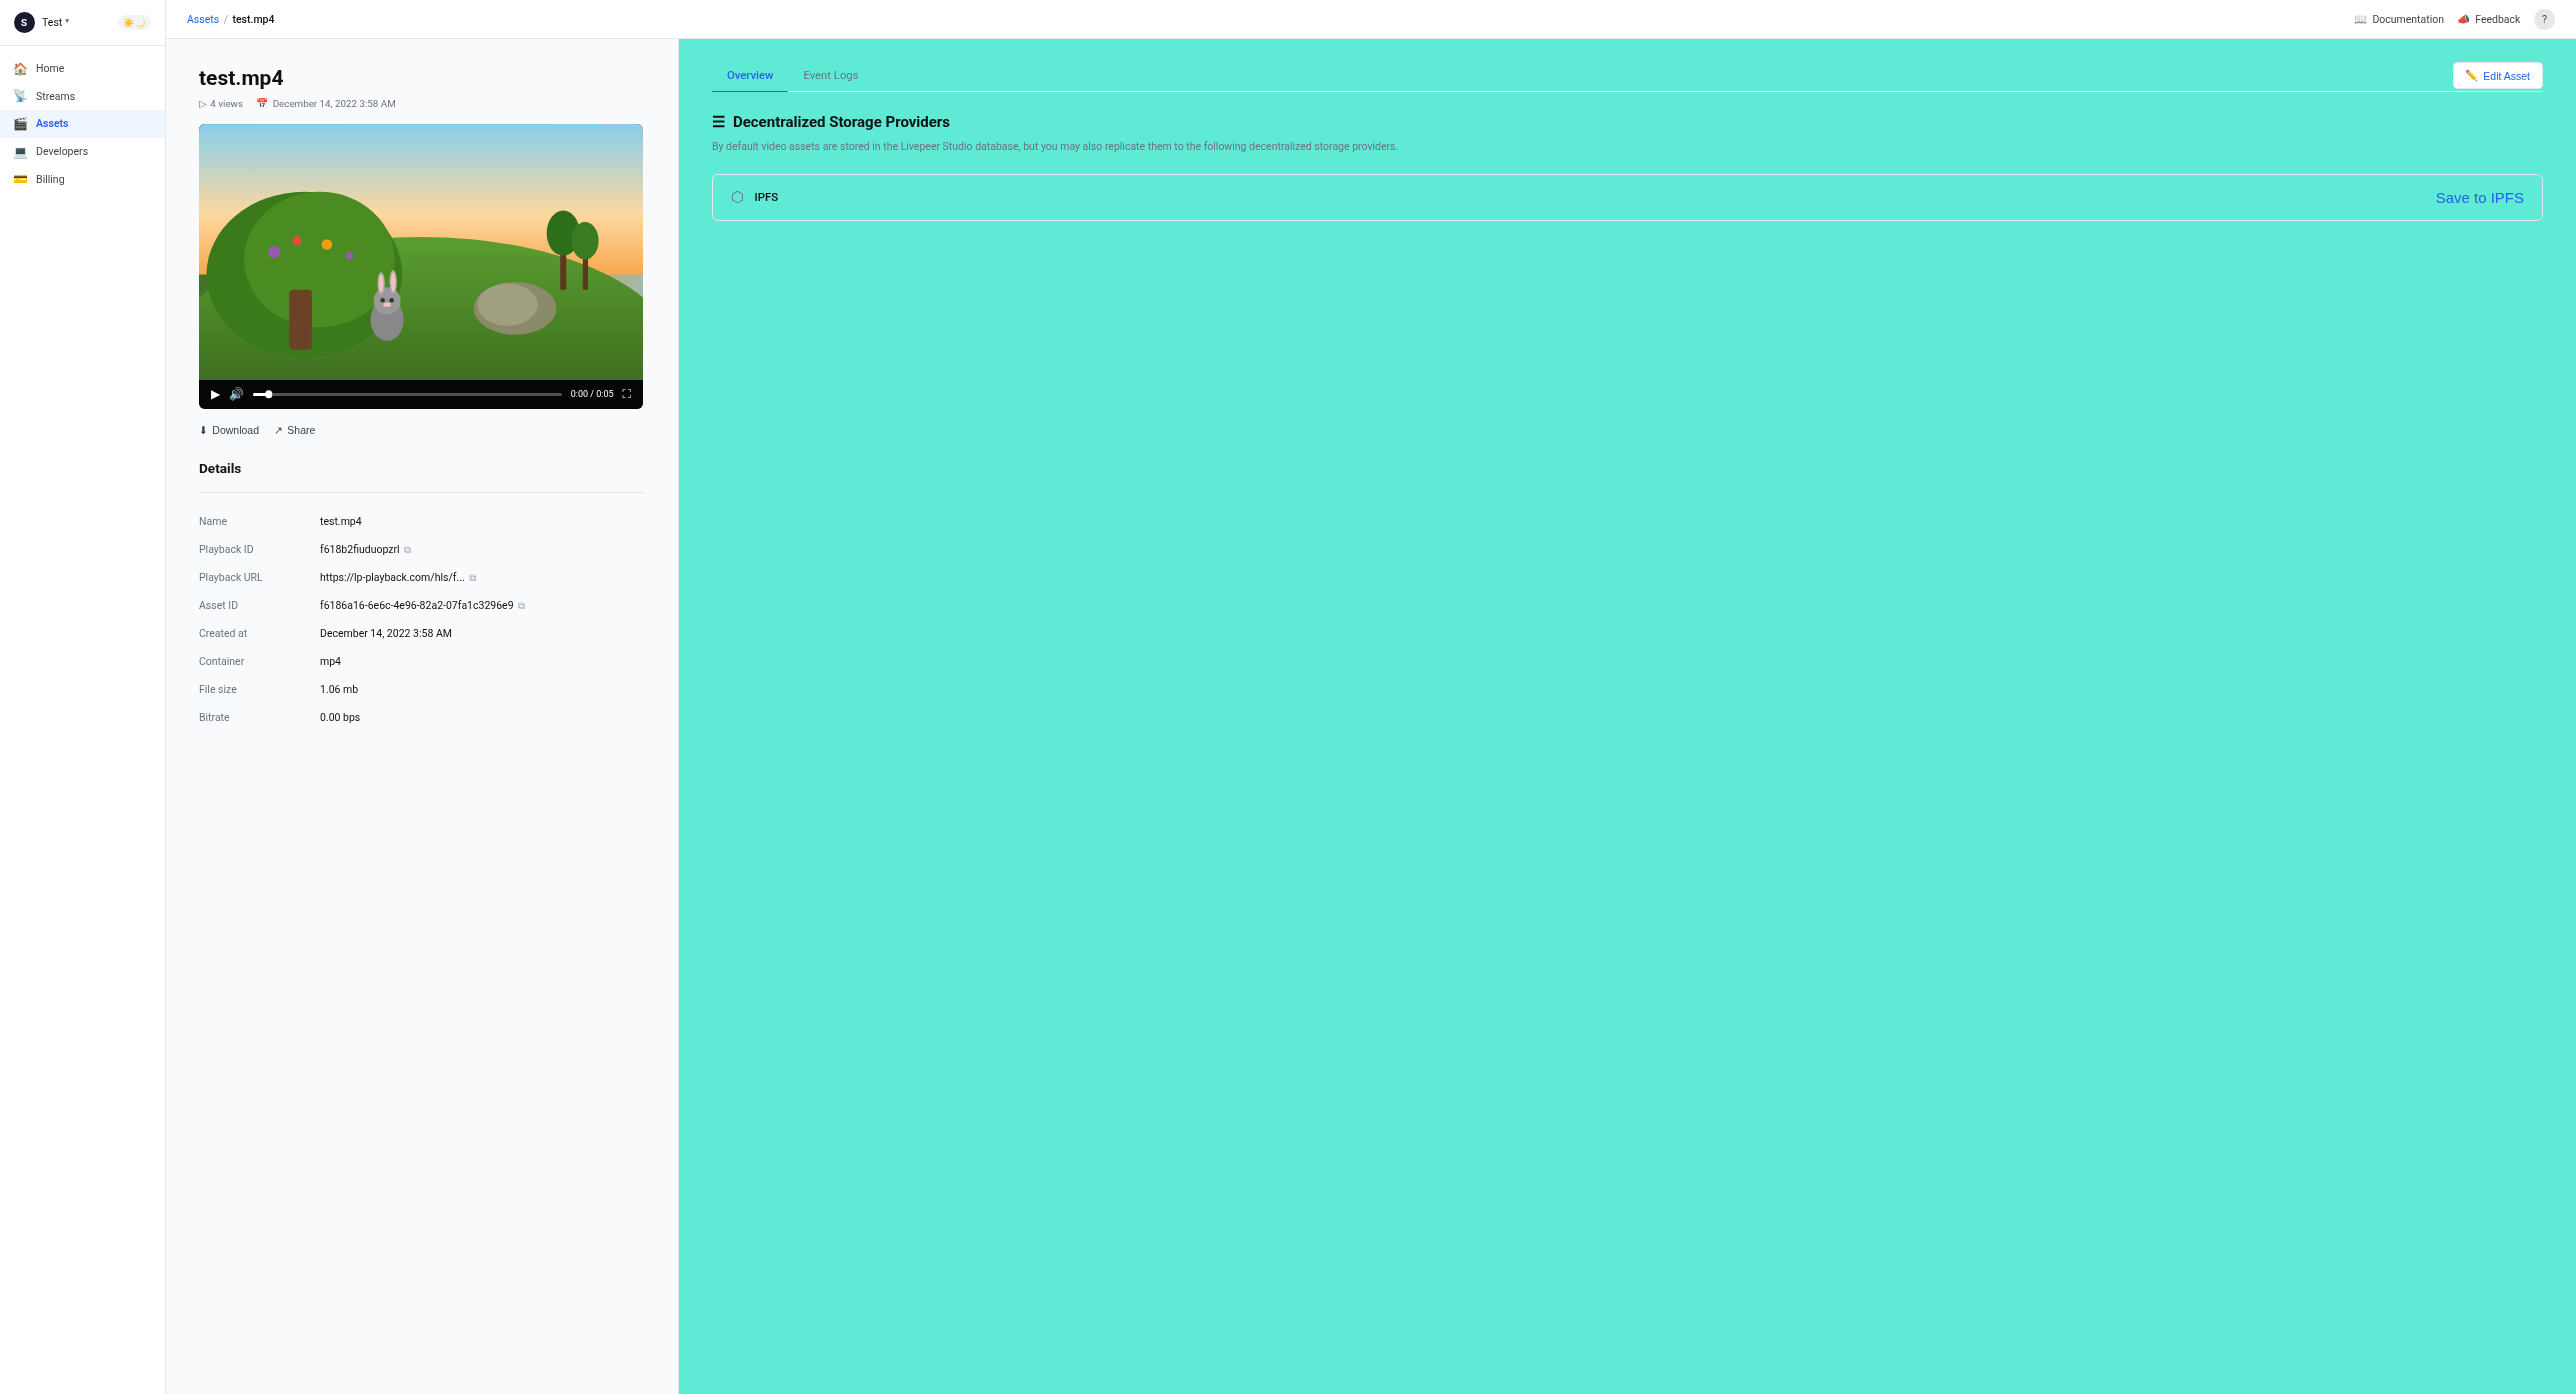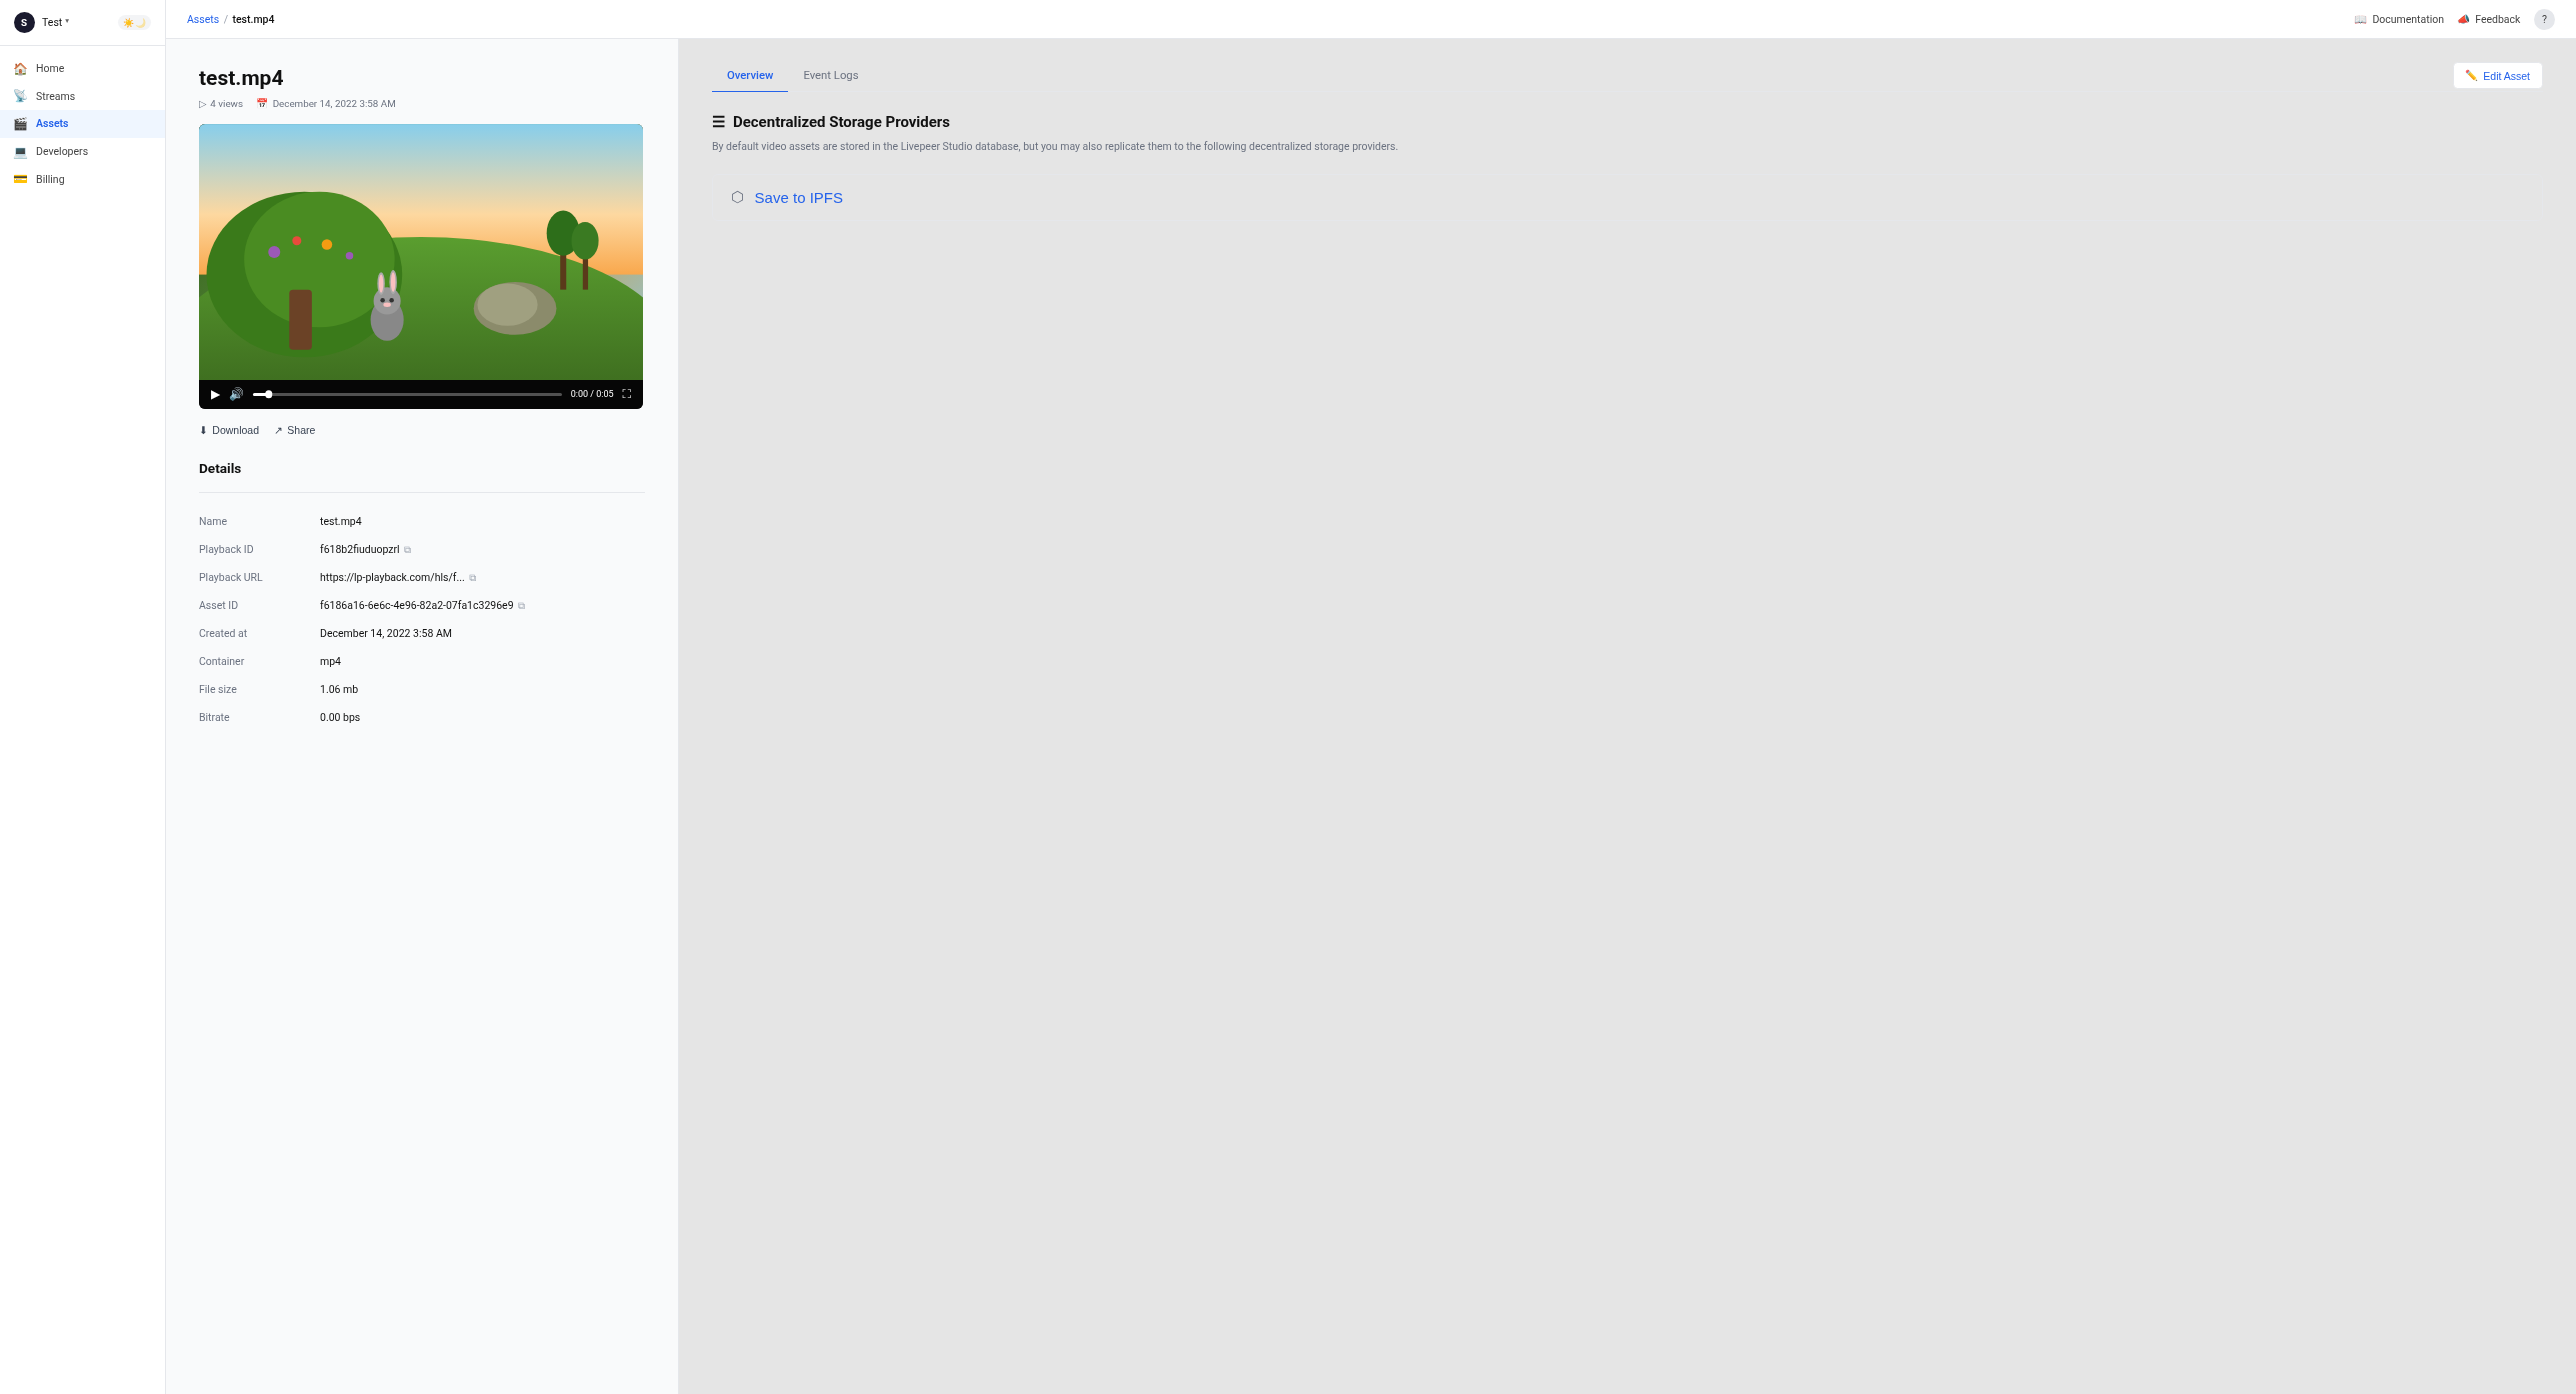--- a/index.html
+++ b/index.html
@@ -123,21 +123,21 @@
     
     #details-title { font-size: 13.6px; font-weight: 700; margin-bottom: 16px; }
     #details-divider { border: none; border-top: 0.8px solid #e5e7eb; margin-bottom: 15px; }
     #details-table { width: 100%; border-collapse: collapse; }
     #details-table tr td { padding: 7.5px 0; font-size: 10.5px; vertical-align: top; }
     #details-table tr td:first-child { color: #6b7280; width: 121px; }
     #details-table tr td:last-child { color: #111; display: flex; align-items: center; gap: 4.5px; }
     .copy-icon { color: #9ca3af; cursor: pointer; font-size: 9.8px; }
 
     
-    #right-panel { flex: 1; padding: 21px 33px; overflow-y: auto; background: #e5e5e5; border-left: 0.8px solid #e5e7eb; }
+    #right-panel { flex: 1; padding: 21px 33px; overflow-y: auto; background: #5eead4; border-left: 0.8px solid #e5e7eb; }
 
     
     #tabs { display: flex; gap: 0; border-bottom: 0.8px solid #e5e7eb; margin-bottom: 21px; align-items: center; }
     .tab-item {
       padding: 9px 15px; cursor: pointer; font-size: 11.3px; color: #6b7280; border-bottom: 1.5px solid transparent; margin-bottom: -0.8px;
     }
     .tab-item.active { color: #2563eb; border-bottom-color: #2563eb; font-weight: 500; }
     #edit-asset-btn {
       margin-left: auto;
       display: flex; align-items: center; gap: 4.5px;
@@ -369,20 +369,21 @@
       </div>
 
       <div id="storage-section">
         <h2 id="storage-title">
           <span>☰</span>
           <span>Decentralized Storage Providers</span>
         </h2>
         <p id="storage-desc">By default video assets are stored in the Livepeer Studio database, but you may also replicate them to the following decentralized storage providers.</p>
         <div id="ipfs-card">
           <span id="ipfs-icon">⬡</span>
+          <span id="ipfs-label">IPFS</span>
           <button id="save-to-ipfs-btn">Save to IPFS</button>
         </div>
       </div>
     </div>
 
   </div>
 </div>
 
 
 </body></html>

